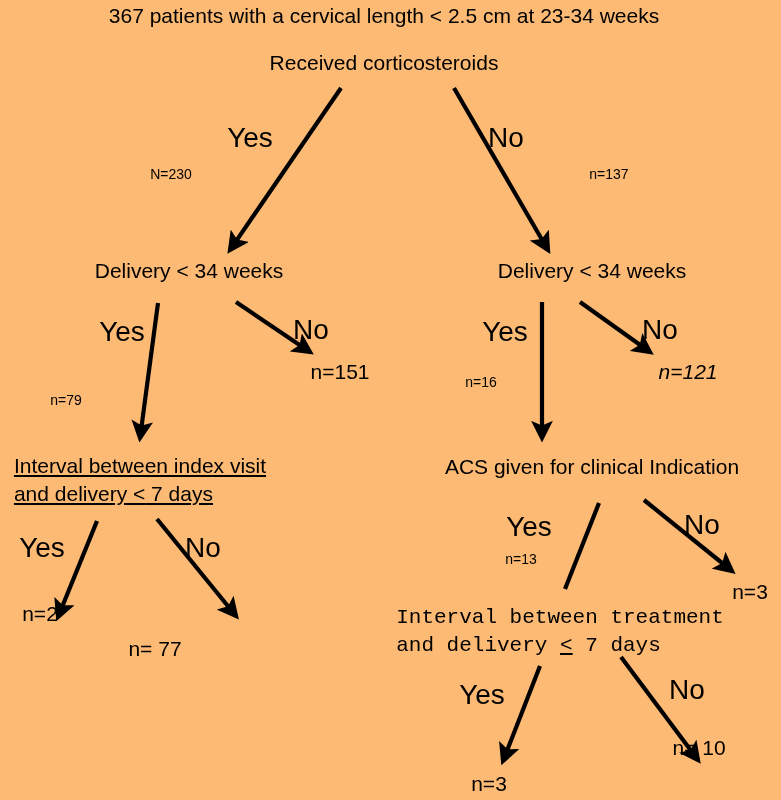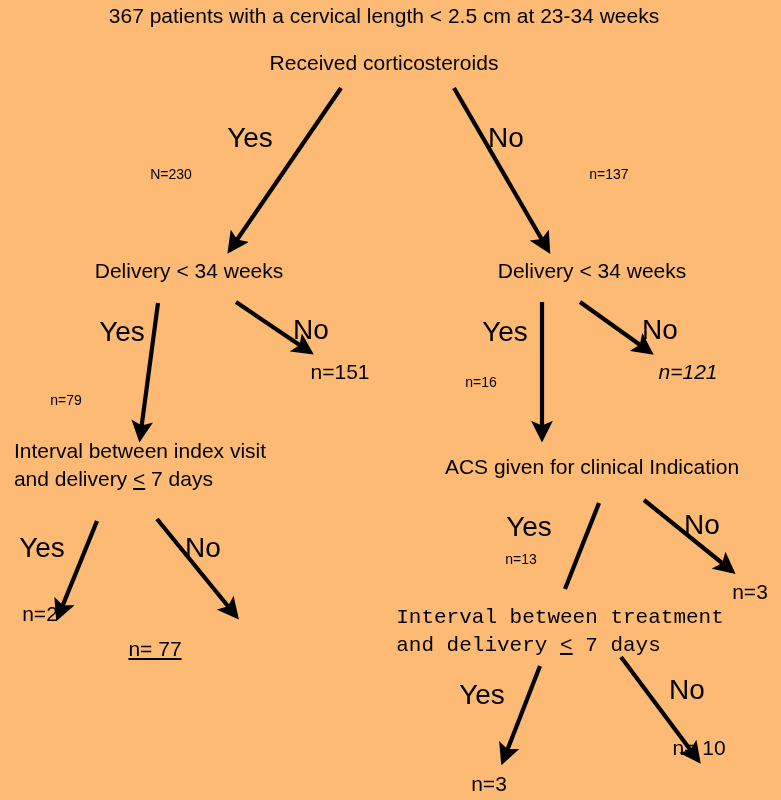--- a/index.html
+++ b/index.html
@@ -121,30 +121,30 @@
 
   <div class="edge-label" style="left:311px; top:313px;">No</div>
   <div class="leaf-label" style="left:340px; top:360px;">n=151</div>
 
   <div class="edge-label" style="left:505px; top:315px;">Yes</div>
   <div class="count-label" style="left:481px; top:374px;">n=16</div>
 
   <div class="edge-label" style="left:660px; top:313px;">No</div>
   <div class="leaf-label" style="left:688px; top:360px;font-style:italic;">n=121</div>
 
-  <div class="node-text two-line" style="left:140px; top:437px;">
+  <div class="node-text two-line" style="left:140px; top:452px;text-decoration:underline;">
     <div>Interval between index visit</div>
     <div><span>and delivery </span><span class="le-sym">&lt;</span><span> 7 days</span></div>
   </div>
 
   <div class="edge-label" style="left:42px; top:531px;">Yes</div>
   <div class="edge-label" style="left:203px; top:531px;">No</div>
 
   <div class="leaf-label" style="left:40px; top:602px;text-align:right;">n=2</div>
-  <div class="leaf-label" style="left:155px; top:637px;text-decoration:underline;">n= 77</div>
+  <div class="leaf-label" style="left:155px; top:637px;">n= 77</div>
 
   <div class="node-text" style="left:592px; top:455px;">ACS given for clinical Indication</div>
 
   <div class="edge-label" style="left:529px; top:510px;">Yes</div>
   <div class="count-label" style="left:521px; top:551px;">n=13</div>
 
   <div class="edge-label" style="left:702px; top:508px;">No</div>
   <div class="leaf-label" style="left:750px; top:580px;">n=3</div>
 
   <div class="node-text two-line" style="left:560px; top:604px;font-family:Liberation Mono, monospace;">

